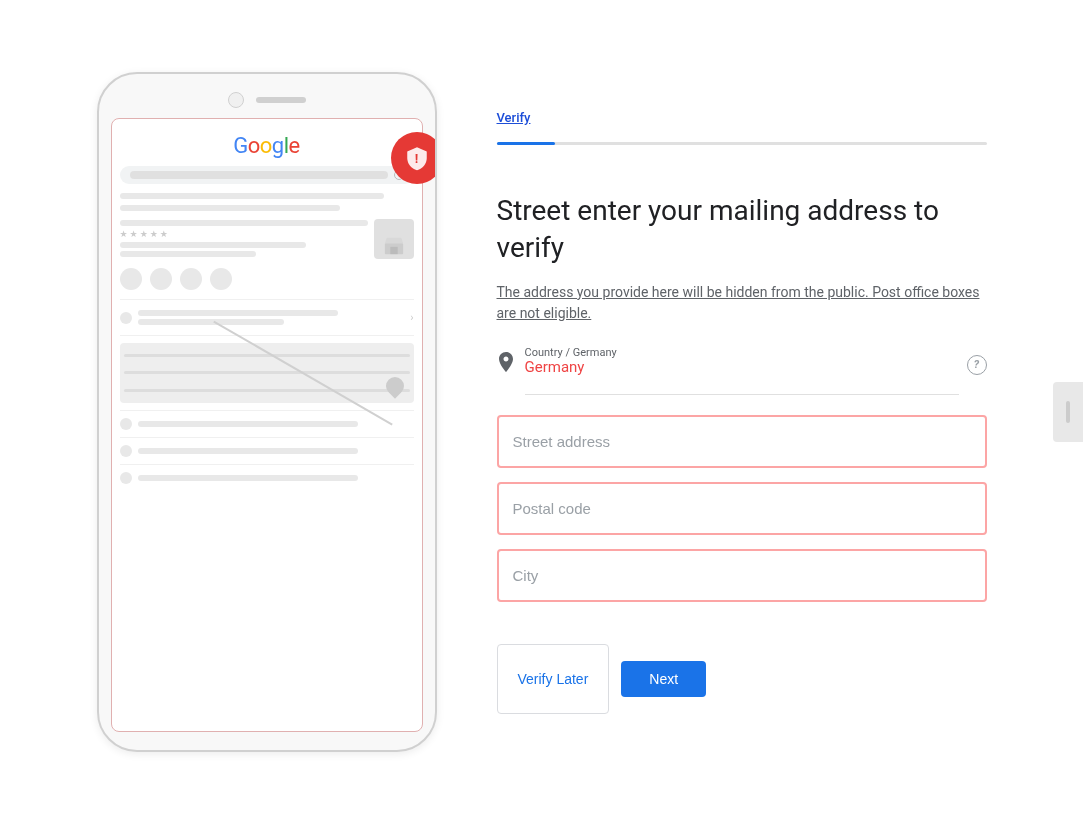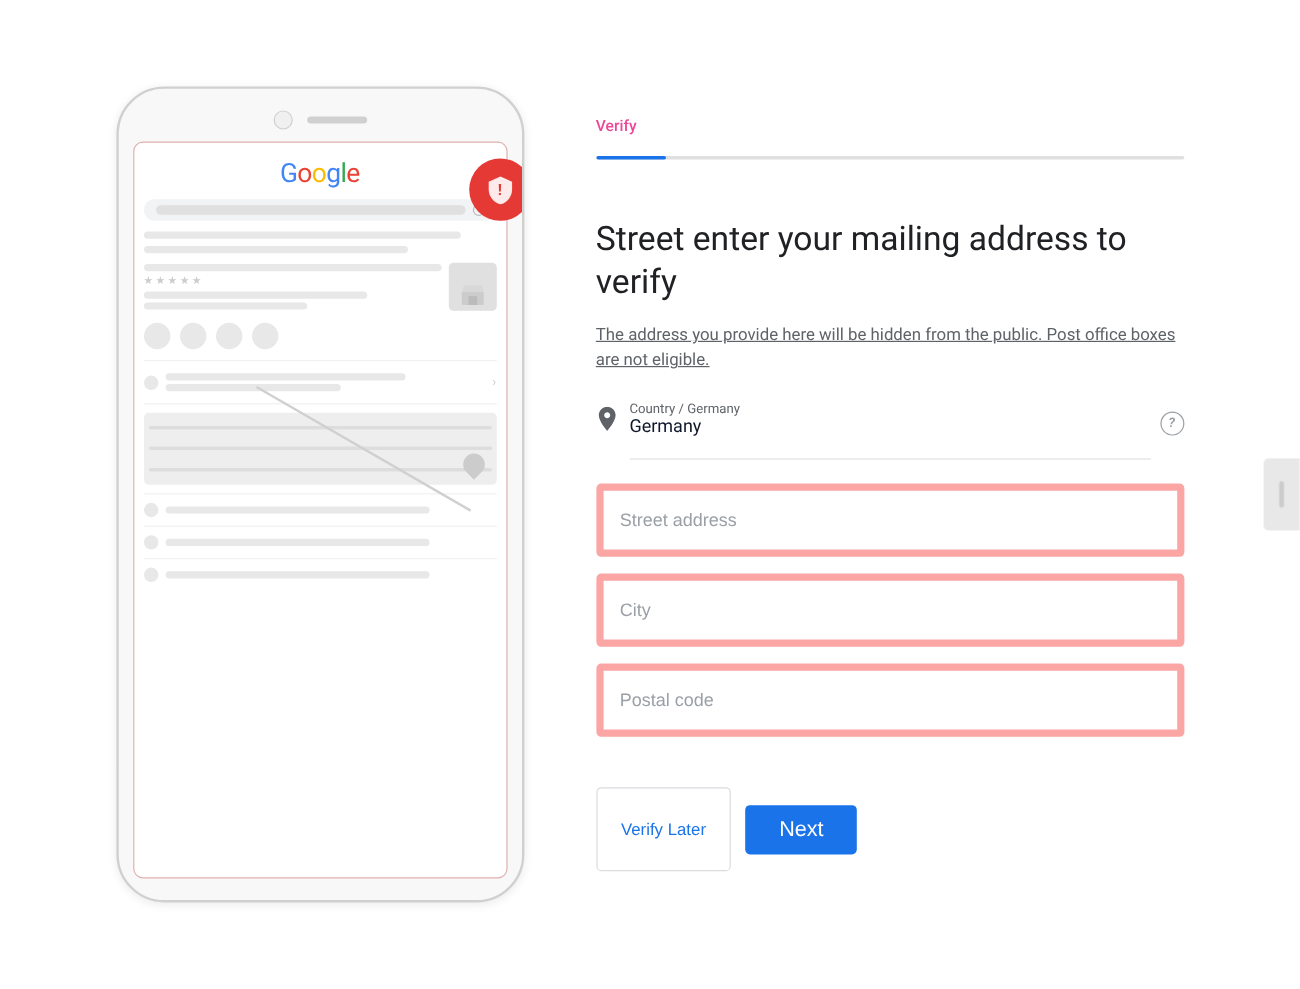--- a/index.html
+++ b/index.html
@@ -222,23 +222,24 @@
       flex: 1;
       max-width: 490px;
       display: flex;
       flex-direction: column;
     }
     .verify-header {
       margin-bottom: 24px;
     }
     .verify-tab-label {
       font-size: 13px;
-      color: #ec4899;
+      color: #1d4ed8;
       font-weight: 500;
       margin-bottom: 17px;
+      text-decoration: underline;
     }
     .progress-bar-container {
       width: 100%;
       height: 3px;
       background: #e0e0e0;
       border-radius: 2px;
     }
     .progress-bar-fill {
       height: 3px;
       background: #1a73e8;
@@ -278,21 +279,21 @@
     }
     .country-label {
       font-size: 11px;
       color: #5f6368;
       position: absolute;
       top: -8px;
       left: 0;
     }
     .country-value {
       font-size: 15px;
-      color: #0f172a;
+      color: #ef4444;
       padding-top: 4px;
       display: block;
     }
     .help-icon-circle {
       width: 20px;
       height: 20px;
       border-radius: 50%;
       border: 1.5px solid #9aa0a6;
       display: flex;
       align-items: center;
@@ -310,21 +311,21 @@
       margin: 0 28px 20px;
     }
     
     .form-field {
       width: 100%;
       margin-bottom: 14px;
     }
     .form-input {
       width: 100%;
       padding: 16px 14px;
-      border: 6px solid #fca5a5;
+      border: 2px solid #fca5a5;
       border-radius: 4px;
       font-size: 15px;
       color: #202124;
       background: #fff;
       outline: none;
       transition: border-color 0.2s;
     }
     .form-input::placeholder {
       color: #9aa0a6;
     }
@@ -345,21 +346,21 @@
       font-weight: 500;
       cursor: pointer;
       transition: background 0.2s;
     }
     .btn-next {
       padding: 10px 28px;
       border: none;
       border-radius: 4px;
       background: #1a73e8;
       color: #fff;
-      font-size: 18px;
+      font-size: 14px;
       font-weight: 500;
       cursor: pointer;
       transition: background 0.2s;
     }
     .dog-ear {
       position: absolute;
       right: 0;
       bottom: 30px;
       width: 30px;
       height: 60px;
@@ -497,25 +498,25 @@
       </div>
       <div class="help-icon-circle">?</div>
     </div>
     <hr class="country-row-divider">
 
     <div class="form-field">
       <input class="form-input" type="text" placeholder="Street address" style="">
     </div>
 
     <div class="form-field">
+      <input class="form-input" type="text" placeholder="Postal code" style="">
+    </div>
+
+    <div class="form-field">
       <input class="form-input" type="text" placeholder="City" style="">
-    </div>
-
-    <div class="form-field">
-      <input class="form-input" type="text" placeholder="Postal code" style="">
     </div>
 
     <div class="footer-buttons">
       <button class="btn-verify-later">Verify Later</button>
       <button class="btn-next">Next</button>
     </div>
   </div>
 
   <div class="dog-ear" style="position:fixed; right:0; top:50%; transform:translateY(-50%);">
     <svg width="16" height="30" viewBox="0 0 16 30" fill="none">

